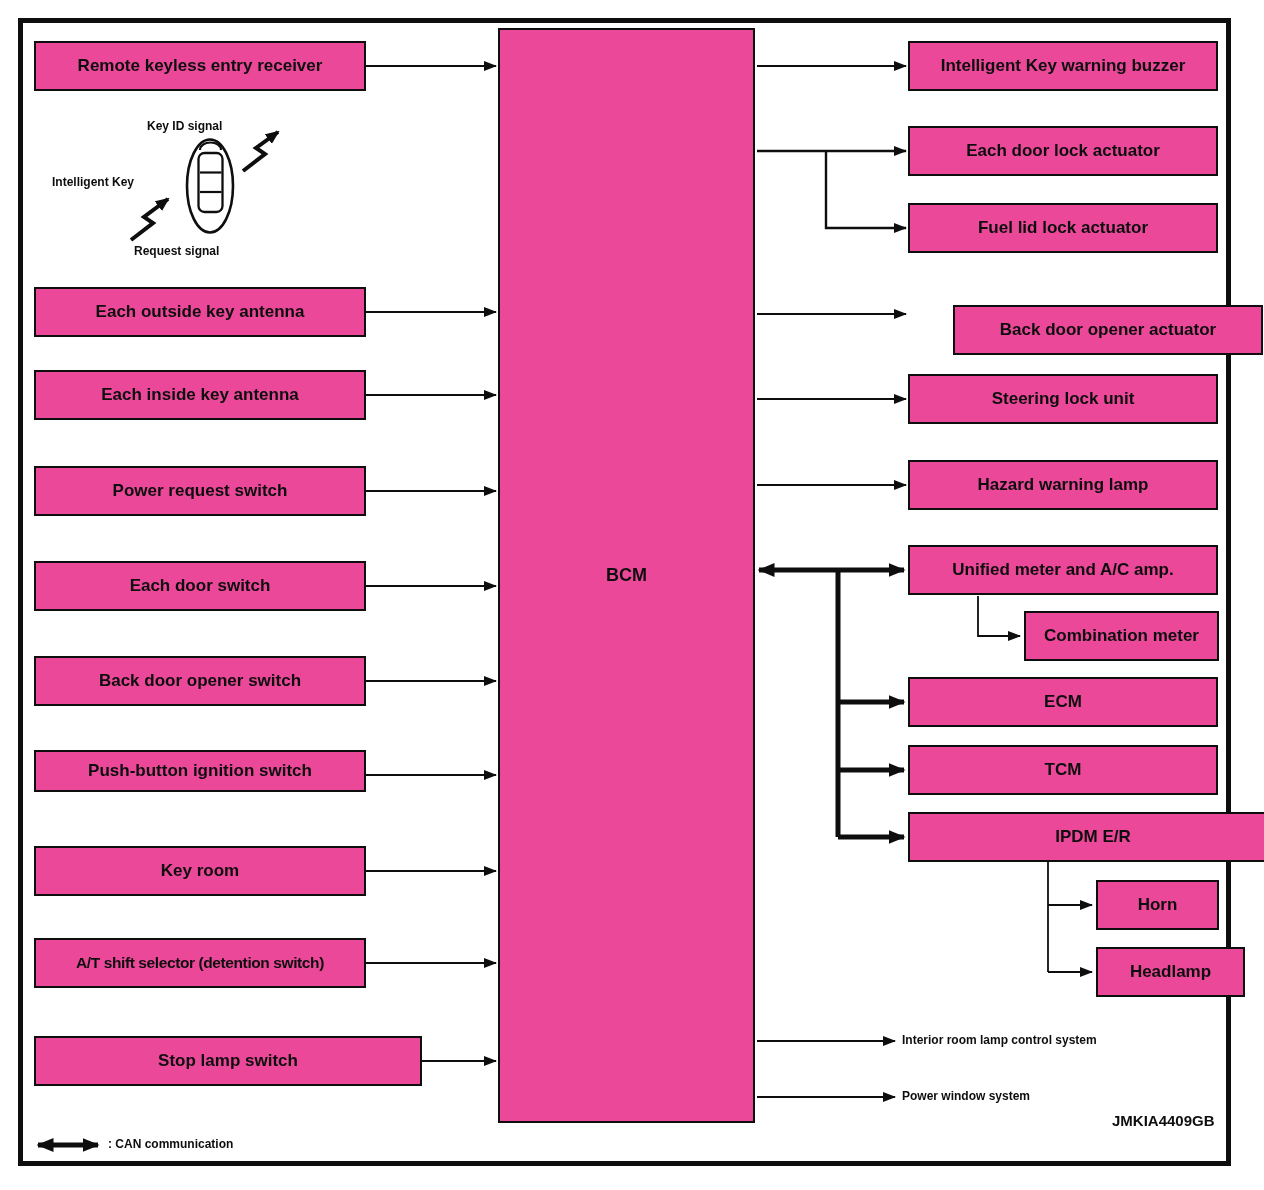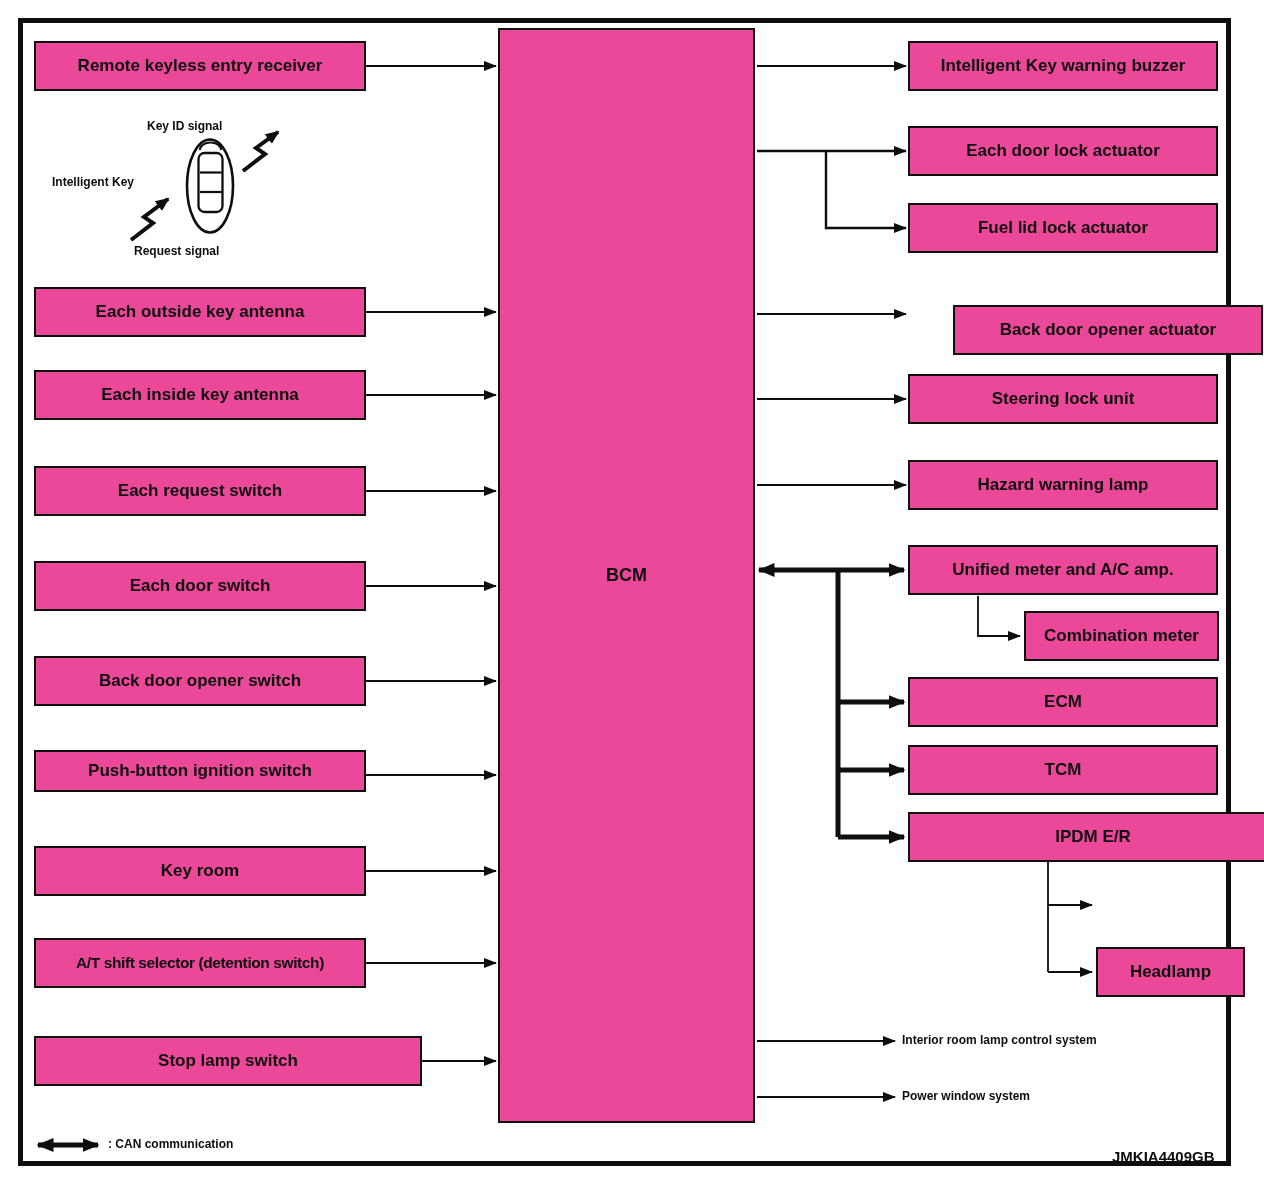--- a/index.html
+++ b/index.html
@@ -100,44 +100,45 @@
     <g stroke="#0e0e0e" stroke-width="4" fill="none">
       <polyline points="131,240 153,223 144,217 168,199" marker-end="url(#arrZ)"></polyline>
     </g>
   </svg>
 
   <div class="node" style="left:498px;top:28px;width:257px;height:1095px;font-size:18px;">BCM</div>
 
   <div class="node" style="left:34px;top:41px;width:332px;height:50px;">Remote keyless entry receiver</div>
   <div class="node" style="left:34px;top:287px;width:332px;height:50px;">Each outside key antenna</div>
   <div class="node" style="left:34px;top:370px;width:332px;height:50px;">Each inside key antenna</div>
-  <div class="node" style="left:34px;top:466px;width:332px;height:50px;">Each request switch</div>
+  <div class="node" style="left:34px;top:466px;width:332px;height:50px;">Power request switch</div>
   <div class="node" style="left:34px;top:561px;width:332px;height:50px;">Each door switch</div>
   <div class="node" style="left:34px;top:656px;width:332px;height:50px;">Back door opener switch</div>
   <div class="node" style="left:34px;top:750px;width:332px;height:42px;">Push-button ignition switch</div>
   <div class="node" style="left:34px;top:846px;width:332px;height:50px;">Key room</div>
   <div class="node condensed" style="left:34px;top:938px;width:332px;height:50px;">A/T shift selector (detention switch)</div>
   <div class="node" style="left:34px;top:1036px;width:388px;height:50px;">Stop lamp switch</div>
 
   <div class="node" style="left:908px;top:41px;width:310px;height:50px;">Intelligent Key warning buzzer</div>
   <div class="node" style="left:908px;top:126px;width:310px;height:50px;">Each door lock actuator</div>
   <div class="node" style="left:908px;top:203px;width:310px;height:50px;">Fuel lid lock actuator</div>
   <div class="node" style="left:908px;top:305px;width:310px;height:50px;margin-left:45px;">Back door opener actuator</div>
   <div class="node" style="left:908px;top:374px;width:310px;height:50px;">Steering lock unit</div>
   <div class="node" style="left:908px;top:460px;width:310px;height:50px;">Hazard warning lamp</div>
   <div class="node" style="left:908px;top:545px;width:310px;height:50px;">Unified meter and A/C amp.</div>
   <div class="node" style="left:1024px;top:611px;width:195px;height:50px;">Combination meter</div>
   <div class="node" style="left:908px;top:677px;width:310px;height:50px;">ECM</div>
   <div class="node" style="left:908px;top:745px;width:310px;height:50px;">TCM</div>
   <div class="node" style="left:908px;top:812px;width:370px;height:50px;">IPDM E/R</div>
+  <div class="node" style="left:1096px;top:880px;width:123px;height:50px;">Horn</div>
   <div class="node" style="left:1096px;top:947px;width:149px;height:50px;">Headlamp</div>
 
   <div class="lbl" style="left:902px;top:1030px;">Interior room lamp control system</div>
   <div class="lbl" style="left:902px;top:1086px;">Power window system</div>
 
   <div class="lbl" style="left:147px;top:116px;">Key ID signal</div>
   <div class="lbl" style="left:52px;top:172px;">Intelligent Key</div>
   <div class="lbl" style="left:134px;top:241px;">Request signal</div>
 
   <div class="lbl" style="left:108px;top:1134px;">: CAN communication</div>
-  <div class="lbl small" style="left:1112px;top:1146px;">JMKIA4409GB</div>
+  <div class="lbl small" style="left:1112px;top:1110px;">JMKIA4409GB</div>
 
 </div>
 
 </body></html>

